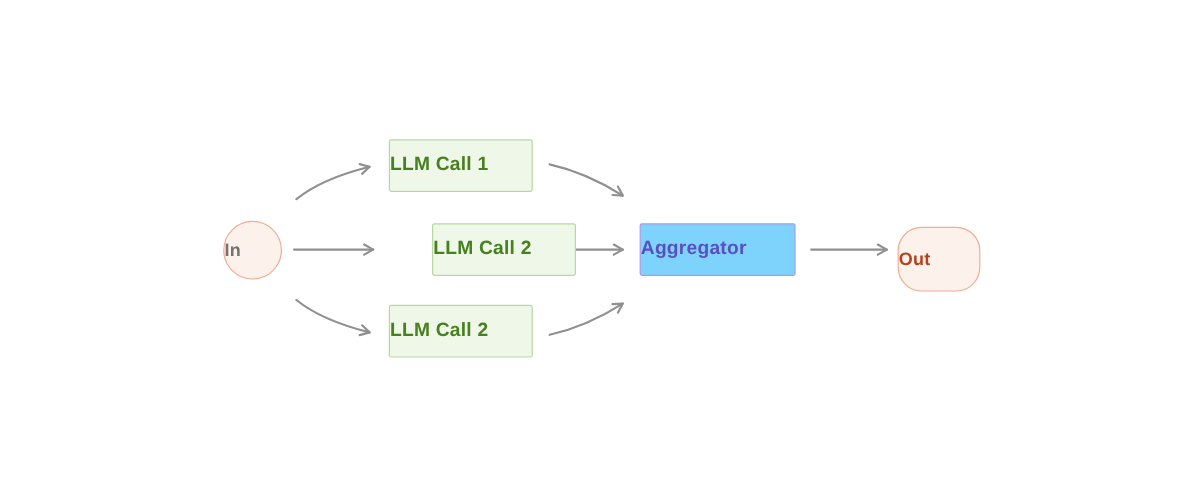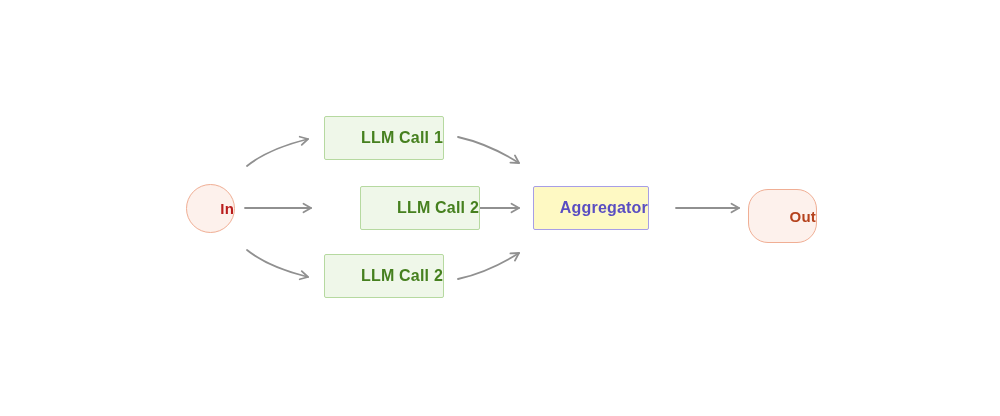--- a/index.html
+++ b/index.html
@@ -14,49 +14,49 @@
   }
   .edges {
     position: absolute;
     left: 0; top: 0;
     width: 1000px; height: 416px;
   }
   .node {
     position: absolute;
     display: flex;
     align-items: center;
-    justify-content: flex-end;
+    justify-content: flex-start;
     font-weight: bold;
     letter-spacing: 0.2px;
   }
   .node-box-green {
     width: 120px; height: 44px;
     left: 324px;
     background: #eff7e9;
     border: 1.5px solid #b6d9a0;
     border-radius: 2px;
     color: #46801f;
     font-size: 16px;
   }
   .node-box-purple {
-    width: 116px; height: 44px;
+    width: 130px; height: 44px;
     left: 533px; top: 186px;
-    background: #fef9c3;
+    background: #7dd3fc;
     border: 1.5px solid #a79ee6;
     border-radius: 2px;
     color: #5a4ec2;
     font-size: 16px;
   }
   .node-circle {
     width: 49px; height: 49px;
     left: 186px; top: 184px;
     background: #fdf1ec;
     border: 1.5px solid #f0ae94;
     border-radius: 50%;
-    color: #b91c1c;
+    color: #737373;
     font-size: 15px;
   }
   .node-pill {
     width: 69px; height: 54px;
     left: 748px; top: 189px;
     background: #fdf1ec;
     border: 1.5px solid #f0ae94;
     border-radius: 20px;
     color: #b5421d;
     font-size: 15px;

